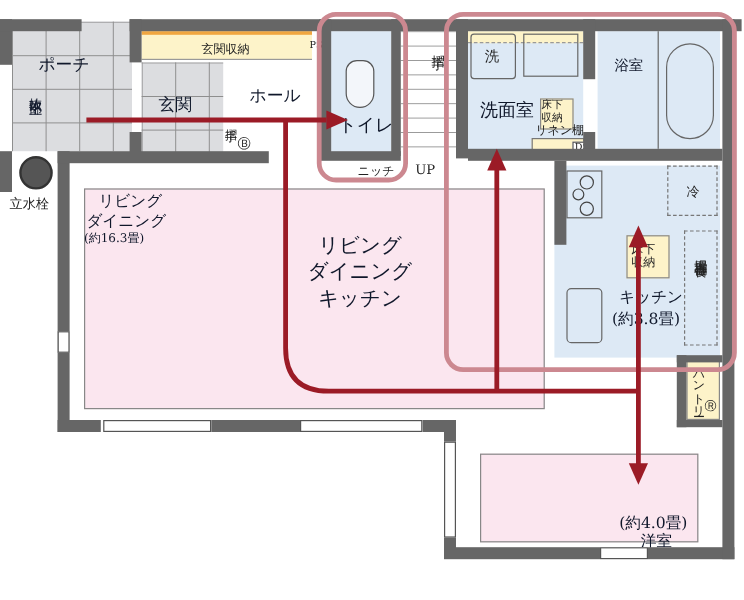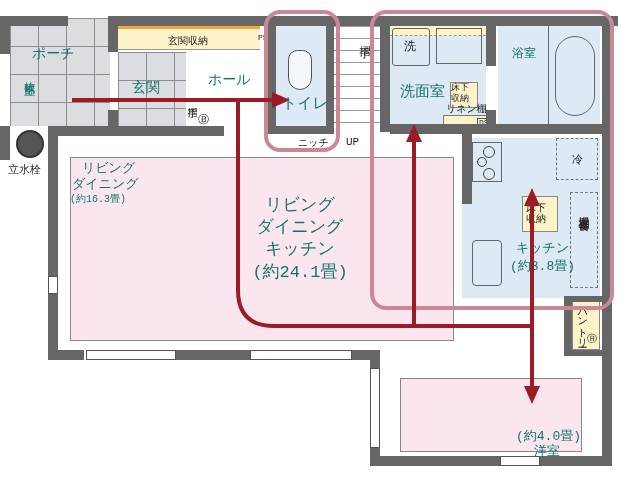--- a/index.html
+++ b/index.html
@@ -1,38 +1,38 @@
 <!DOCTYPE html>
 <html><head>
 <meta charset="utf-8">
 <style>
   html, body { margin: 0; padding: 0; background: #ffffff; }
   body { width: 620px; height: 500px; position: relative; overflow: hidden;
          font-family: "DejaVu Serif", "Liberation Serif", serif; color: #222; }
   .abs { position: absolute; }
   .wall { position: absolute; background: #666666; }
-  .lbl { position: absolute; font-size: 15px; line-height: 1.15; white-space: nowrap; color: #0f766e; }
+  .lbl { position: absolute; font-size: 15px; line-height: 1.15; white-space: nowrap; color: #0f172a; }
   .lbl-sm { position: absolute; font-size: 10px; line-height: 1.1; white-space: nowrap; color: #222; }
   .vert { writing-mode: vertical-rl; text-orientation: upright; letter-spacing: -1px; }
   .center { text-align: center; }
   .tile { background-color: #dcdde0;
           background-image: linear-gradient(#8e8e8e 1px, transparent 1px),
                             linear-gradient(90deg, #8e8e8e 1px, transparent 1px);
           background-size: 28px 28px; }
   .blue { background: #dde9f5; }
   .pink { background: #fbe6ef; border: 1px solid #888; box-sizing: border-box; }
   .cream { background: #fdf3c9; }
   .dash { border: 1px dashed #777; box-sizing: border-box; }
   .zone { position: absolute; border: 4px solid #cc8890; border-radius: 16px; box-sizing: border-box; }
   svg { position: absolute; left: 0; top: 0; }
 </style>
 </head>
 <body>
 
-<div class="abs" style="left:0;top:0;width:500px;height:500px;font-family:Liberation Mono, monospace;">
+<div class="abs" style="left:0;top:0;width:500px;height:500px;">
 
   <div class="abs tile" style="left:10px;top:18px;width:100px;height:108px;"></div>
   <div class="abs tile" style="left:118px;top:52px;width:68px;height:76px;"></div>
 
   <div class="abs cream" style="left:118px;top:26px;width:142px;height:24px;border-top:3px solid #f0a640;box-sizing:border-box;border-bottom:1px solid #999;"></div>
   <div class="lbl-sm" style="left:168px;top:36px;">玄関収納</div>
 
   <div class="abs blue" style="left:276px;top:26px;width:50px;height:104px;"></div>
   <div class="abs" style="left:288px;top:50px;width:22px;height:38px;border:1px solid #555;border-radius:11px 11px 14px 14px;background:#f3f6fa;"></div>
 
@@ -129,21 +129,20 @@
   <div class="lbl-sm" style="left:198px;top:114px;font-size:11px;">Ⓑ</div>
   <div class="lbl" style="left:282px;top:96px;font-size:15px;">トイレ</div>
   <div class="lbl-sm" style="left:298px;top:138px;font-size:10px;">ニッチ</div>
   <div class="lbl-sm" style="left:258px;top:34px;font-size:8px;">PS</div>
   <div class="lbl" style="left:400px;top:84px;font-size:15px;">洗面室</div>
   <div class="lbl" style="left:512px;top:48px;font-size:12px;">浴室</div>
 
   <div class="lbl center" style="left:240px;top:196px;width:120px;font-size:17px;">リビング</div>
   <div class="lbl center" style="left:240px;top:218px;width:120px;font-size:17px;">ダイニング</div>
   <div class="lbl center" style="left:240px;top:240px;width:120px;font-size:17px;">キッチン</div>
-  <div class="lbl center" style="left:240px;top:263px;width:120px;font-size:17px;">(約24.1畳)</div>
 
   <div class="zone" style="left:264px;top:10px;width:76px;height:142px;"></div>
   <div class="zone" style="left:370px;top:10px;width:244px;height:300px;"></div>
 
   <svg width="620" height="500" viewBox="0 0 620 500">
     <g fill="none" stroke="#9b1b26" stroke-width="4">
       <path d="M72 100 H272"></path>
       <path d="M238 100 V290 Q238 326 274 326 H530"></path>
       <path d="M414 326 V140"></path>
       <path d="M532 200 V392"></path>

